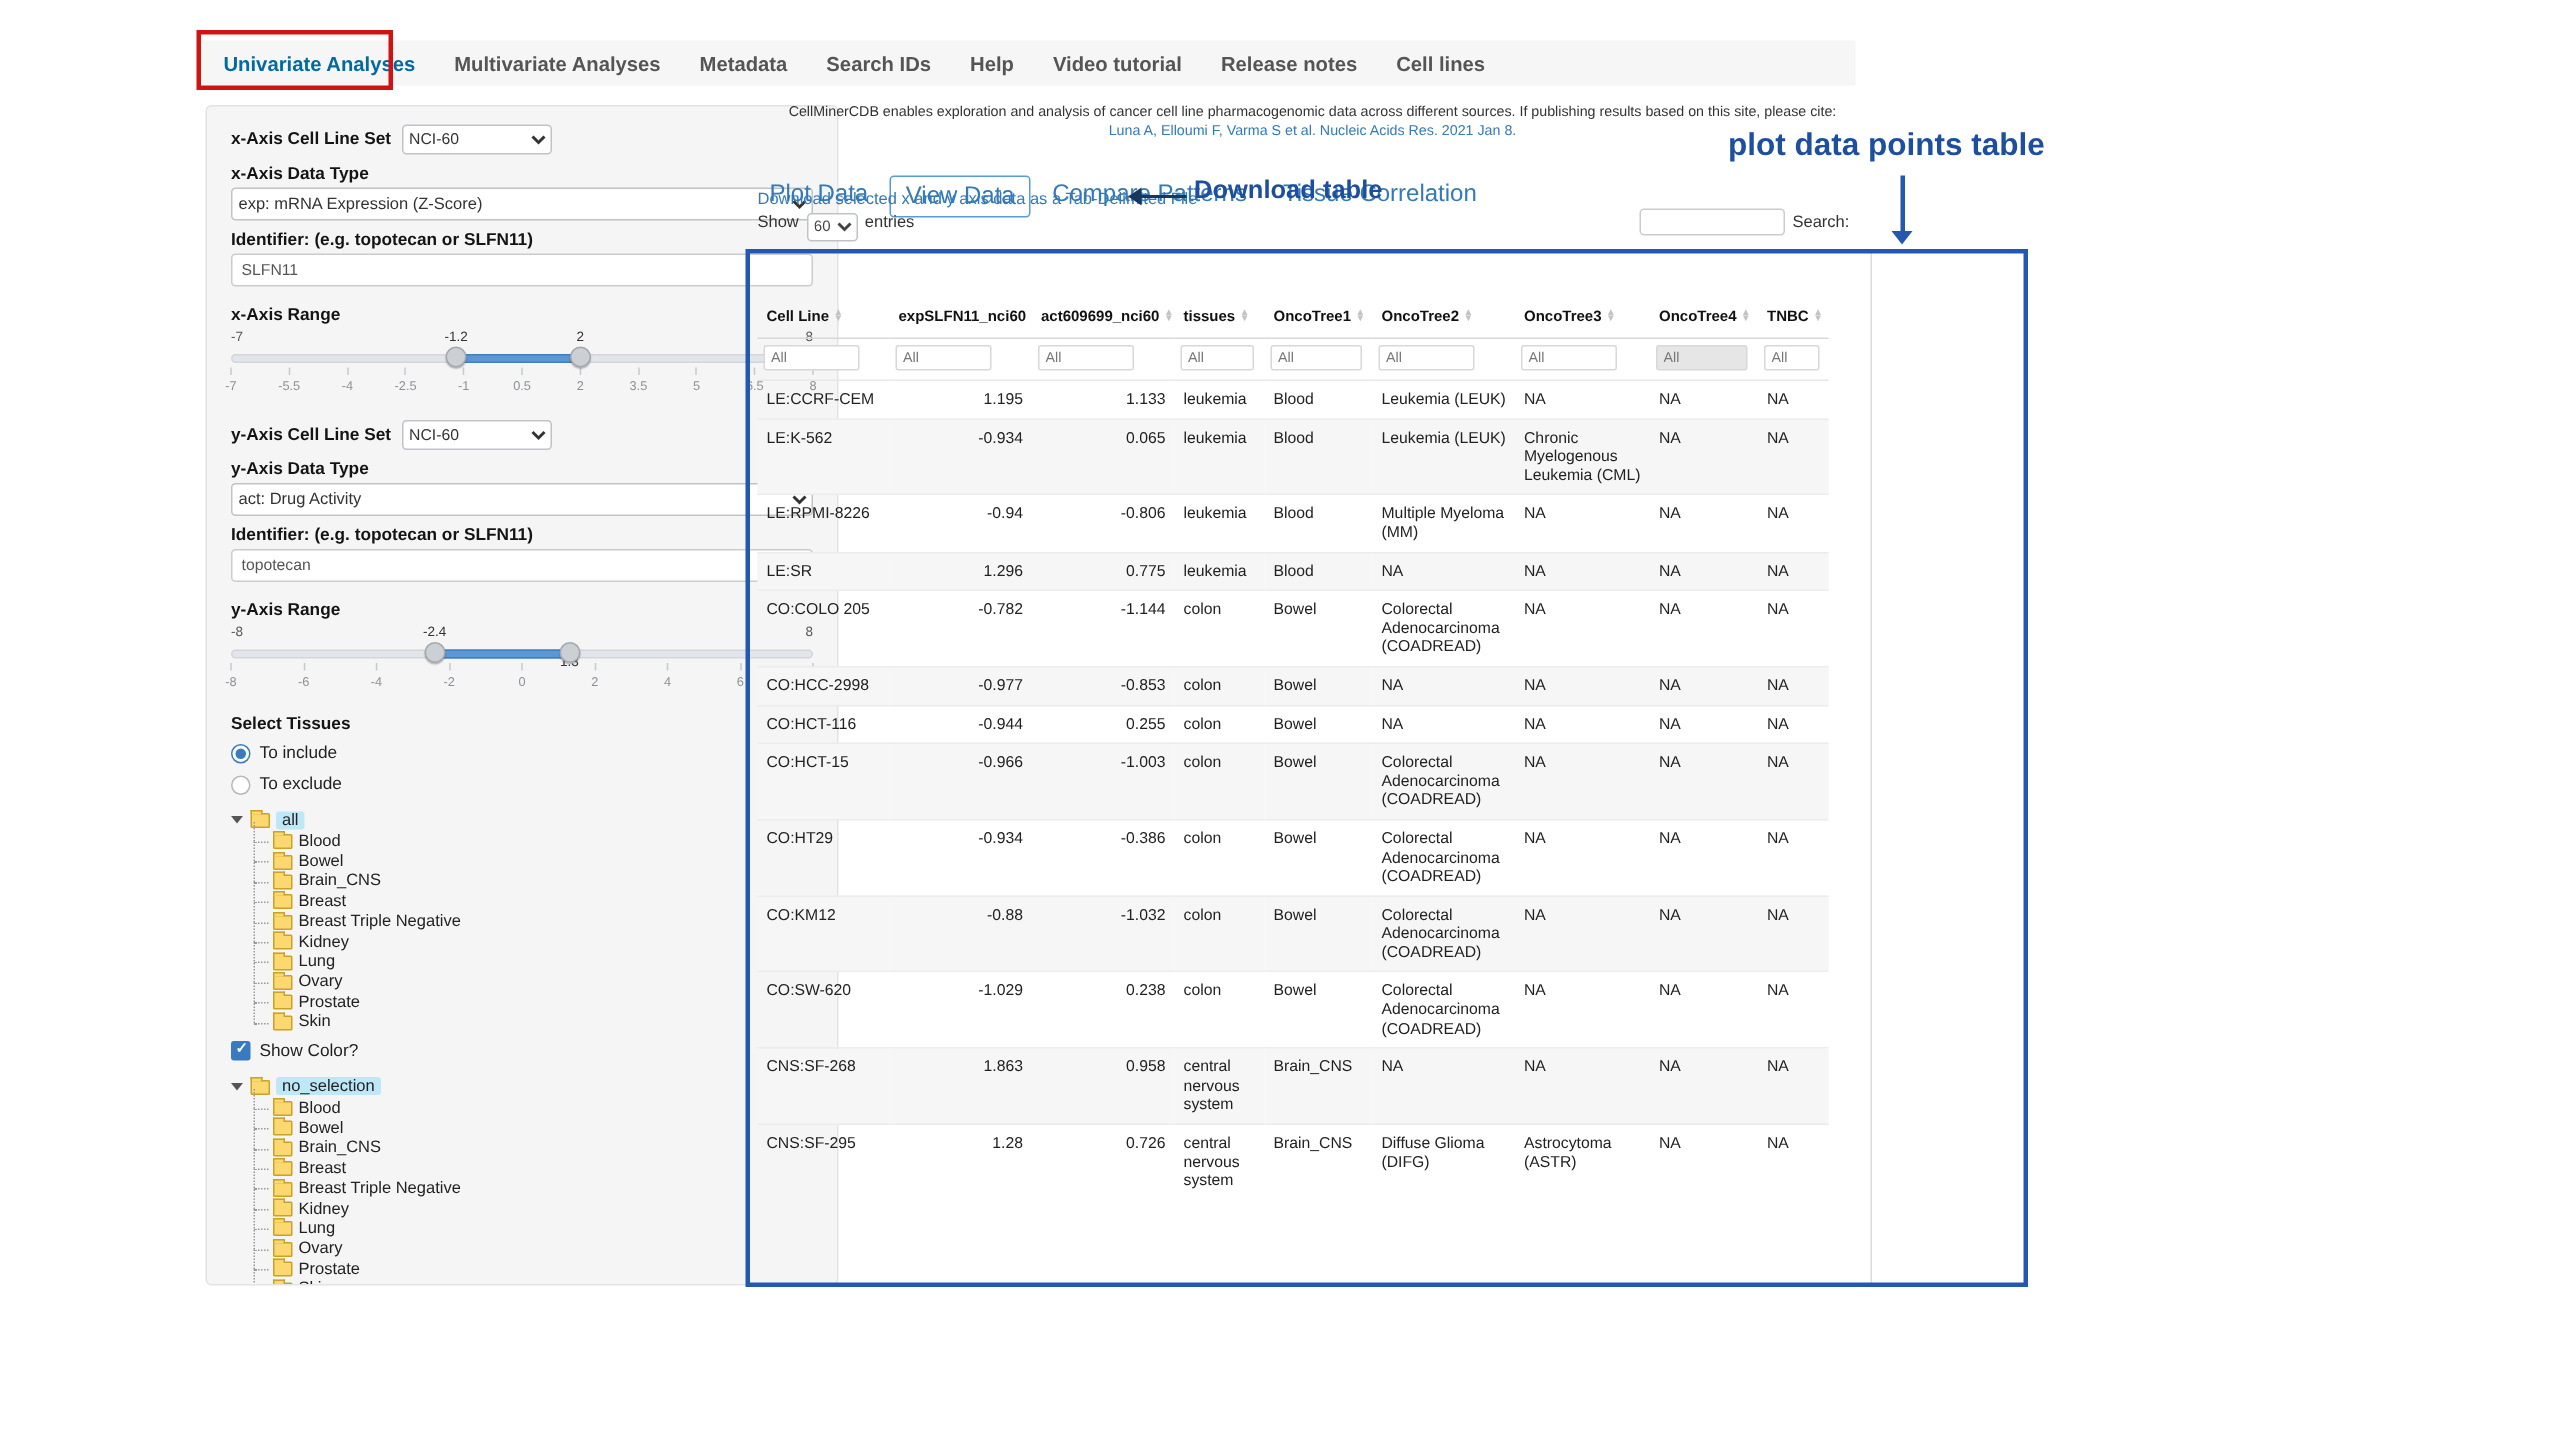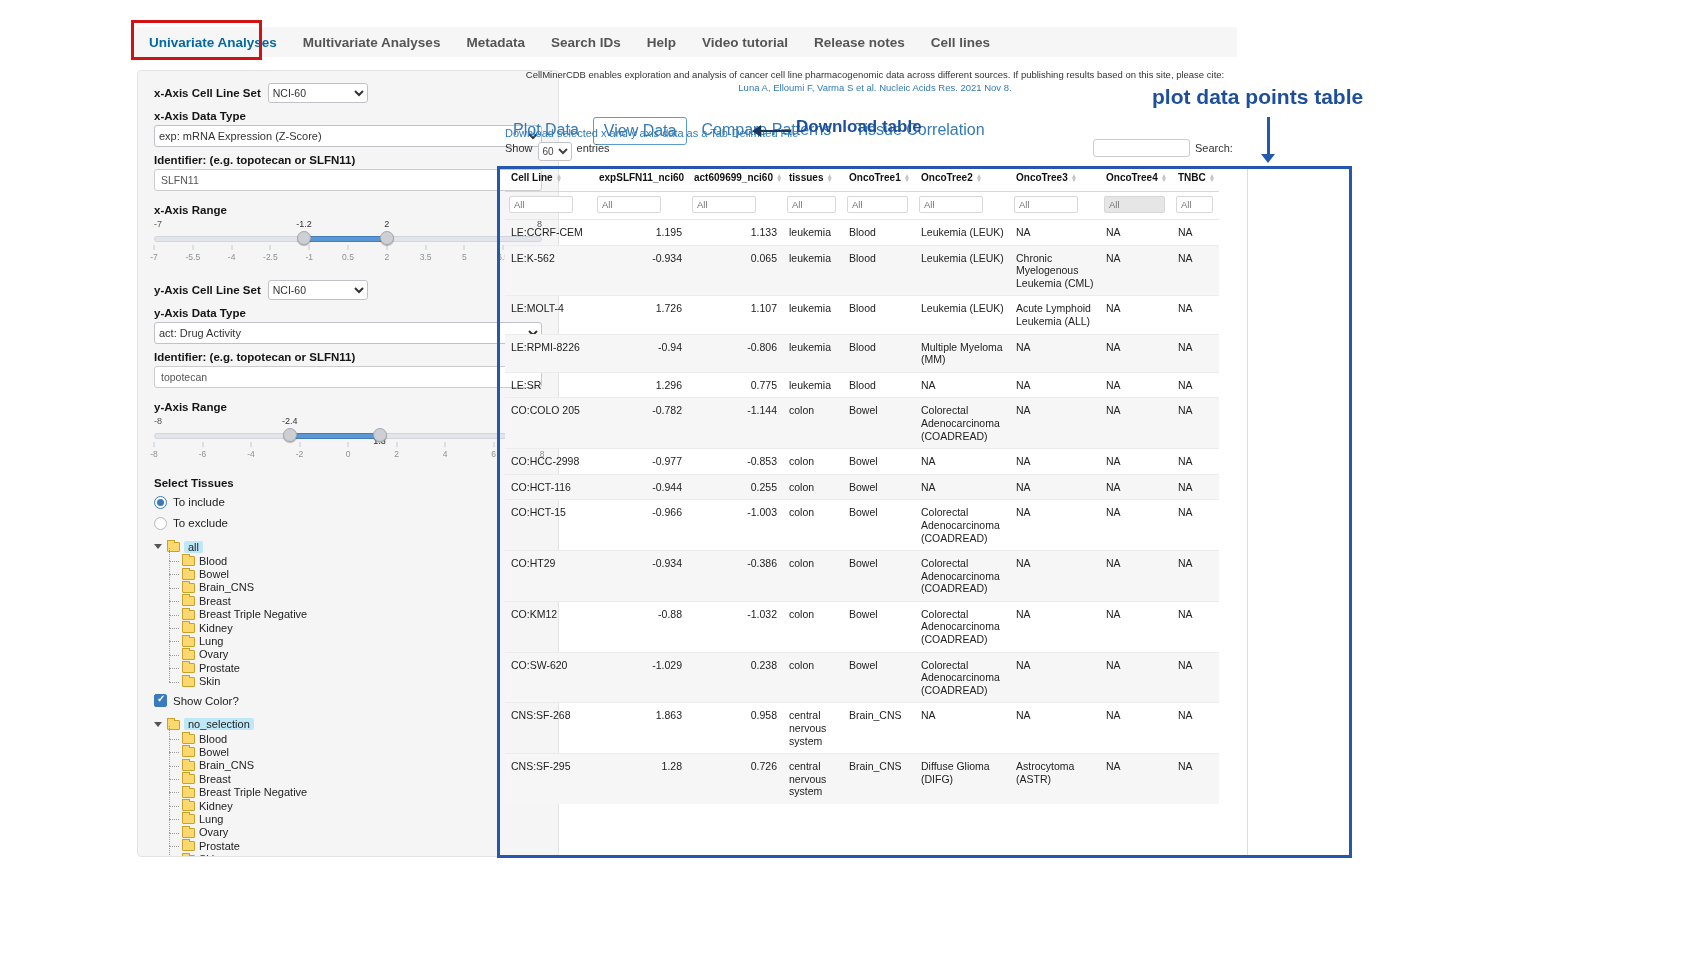--- a/index.html
+++ b/index.html
@@ -78,21 +78,21 @@
   .tab-link { color:#337ab7; padding:4px 10px; cursor:pointer; white-space:nowrap; }
   .tab-link.active { border:1px solid #5b9bd5; border-radius:3px; background:#fff; }
   .dl-link { position:absolute; left:505px; top:127px; font-size:11px; color:#337ab7; cursor:pointer; text-decoration:none; }
   .show-entries { position:absolute; left:505px; top:142px; display:flex; align-items:flex-start; gap:5px; font-size:11px; color:#333; }
   .entries-select { font-size:10px; height:19px; border:1px solid #bfc3c7; border-radius:3px; background:#fff; color:#444; }
   .search-box { position:absolute; left:1093px; top:139px; display:flex; align-items:center; gap:5px; font-size:11px; color:#333; }
   .search-input { width:97px; height:18px; border:1px solid #ccc; border-radius:3px; background:#fff; }
 
   
   .table-wrap { position:absolute; left:505px; top:165px; width:714px; }
-  table { border-collapse:collapse; table-layout:fixed; width:714px; font-size:10.5px; line-height:1.2; }
+  table { border-collapse:collapse; table-layout:fixed; width:714px; font-size:10.5px; line-height:1.2;margin-top:34px; }
   th { font-weight:bold; text-align:left; padding:7px 6px; border-bottom:1px solid #d8d8d8;
        font-size:10px; white-space:nowrap; overflow:hidden; color:#111; }
   .sort { display:inline-flex; flex-direction:column; line-height:4.5px; font-size:6.5px;
           color:#c3c3c3; margin-left:3px; vertical-align:middle; cursor:pointer; }
   tr.filter-row td { padding:4px 4px 6px 4px; border-bottom:1px solid #e8e8e8; }
   .filter-input { width:64px; max-width:95%; height:17px; border:1px solid #d8d8d8; border-radius:2px;
                   font-size:9.5px; color:#777; padding:0 4px; background:#fff; }
   .filter-input.muted { background:#e6e6e6; }
   td { padding:6px; vertical-align:top; color:#222; border-top:1px solid #ececec; word-wrap:break-word; }
   td.num, th.num { text-align:right; }
@@ -336,21 +336,21 @@
           <div class="tree-child">
             <span class="folder"></span>
             <span>Skin</span>
           </div>
         </div>
       </div>
   </aside>
 
   <div class="citation">
     <span>CellMinerCDB enables exploration and analysis of cancer cell line pharmacogenomic data across different sources. If publishing results based on this site, please cite:</span>
-    <a class="cite-link">Luna A, Elloumi F, Varma S et al. Nucleic Acids Res. 2021 Nov 8.</a>
+    <a class="cite-link">Luna A, Elloumi F, Varma S et al. Nucleic Acids Res. 2021 Jan 8.</a>
   </div>
 
   <div class="tabs">
       <div class="tab-link">Plot Data</div>
       <div class="tab-link active">View Data</div>
       <div class="tab-link">Compare Patterns</div>
       <div class="tab-link">Tissue Correlation</div>
     </div>
 
   <a class="dl-link">Download selected x and y axis data as a Tab-Delimited File</a>
@@ -432,31 +432,20 @@
             <td>NA</td>
           </tr>
           <tr>
             <td>LE:K-562</td>
             <td class="num">-0.934</td>
             <td class="num">0.065</td>
             <td>leukemia</td>
             <td>Blood</td>
             <td>Leukemia (LEUK)</td>
             <td>Chronic Myelogenous Leukemia (CML)</td>
-            <td>NA</td>
-            <td>NA</td>
-          </tr>
-          <tr>
-            <td>LE:MOLT-4</td>
-            <td class="num">1.726</td>
-            <td class="num">1.107</td>
-            <td>leukemia</td>
-            <td>Blood</td>
-            <td>Leukemia (LEUK)</td>
-            <td>Acute Lymphoid Leukemia (ALL)</td>
             <td>NA</td>
             <td>NA</td>
           </tr>
           <tr>
             <td>LE:RPMI-8226</td>
             <td class="num">-0.94</td>
             <td class="num">-0.806</td>
             <td>leukemia</td>
             <td>Blood</td>
             <td>Multiple Myeloma (MM)</td>

